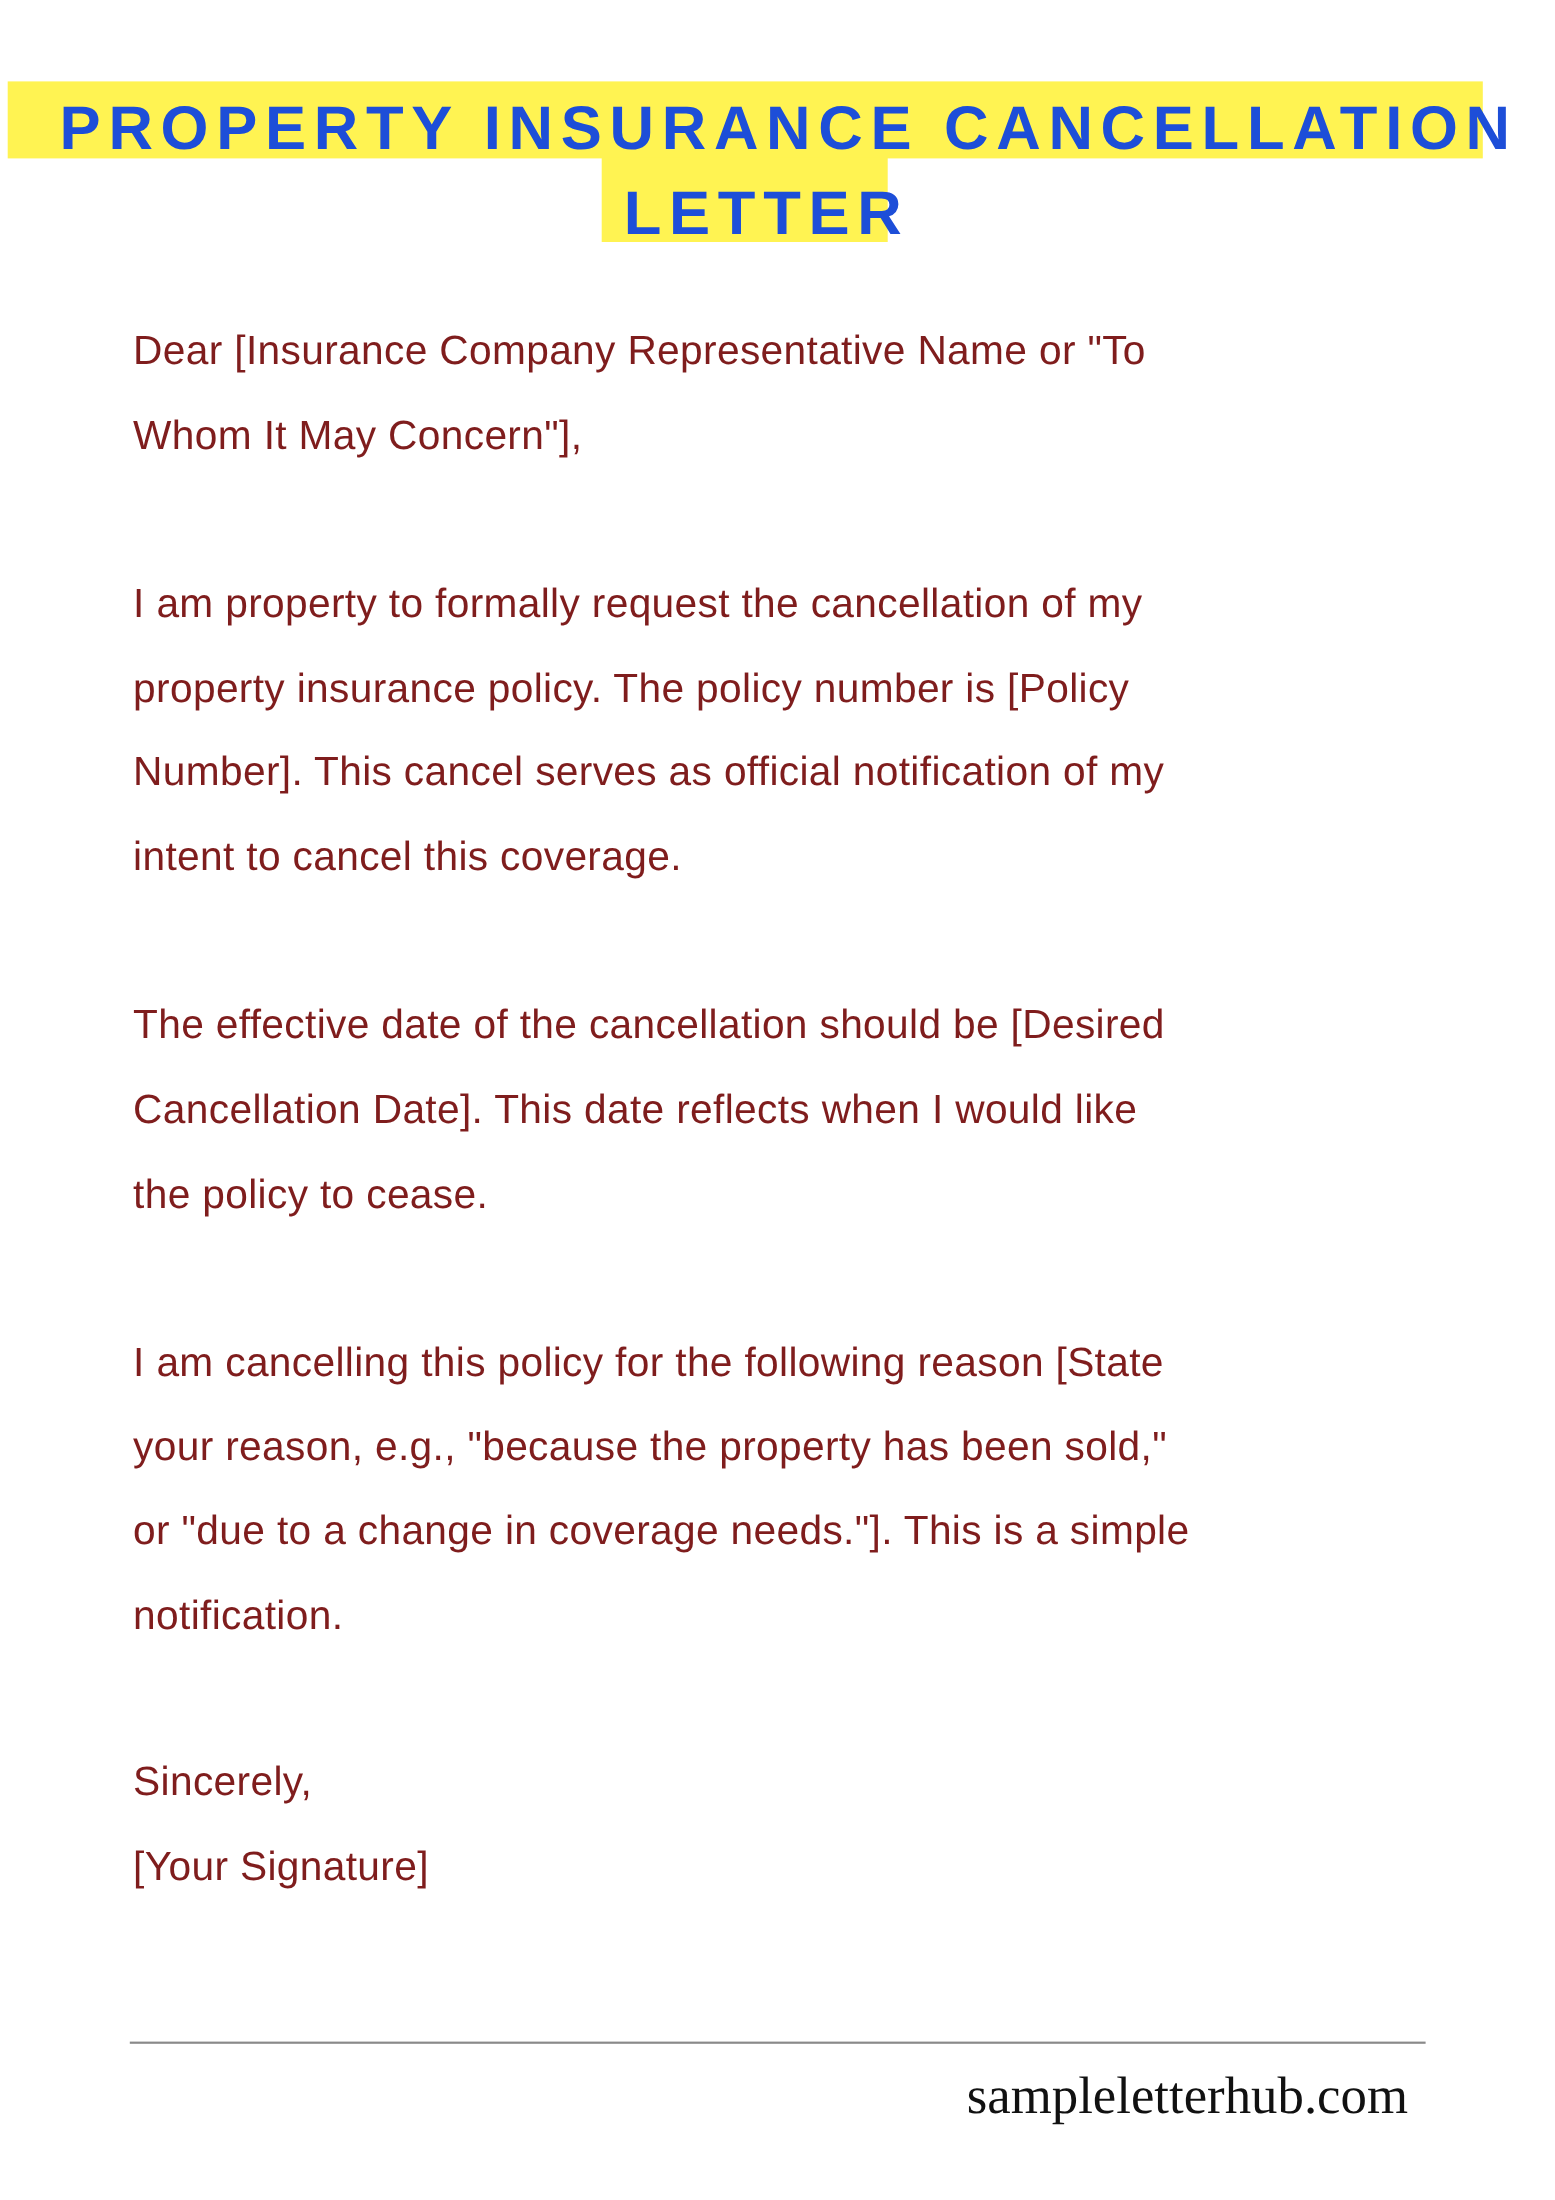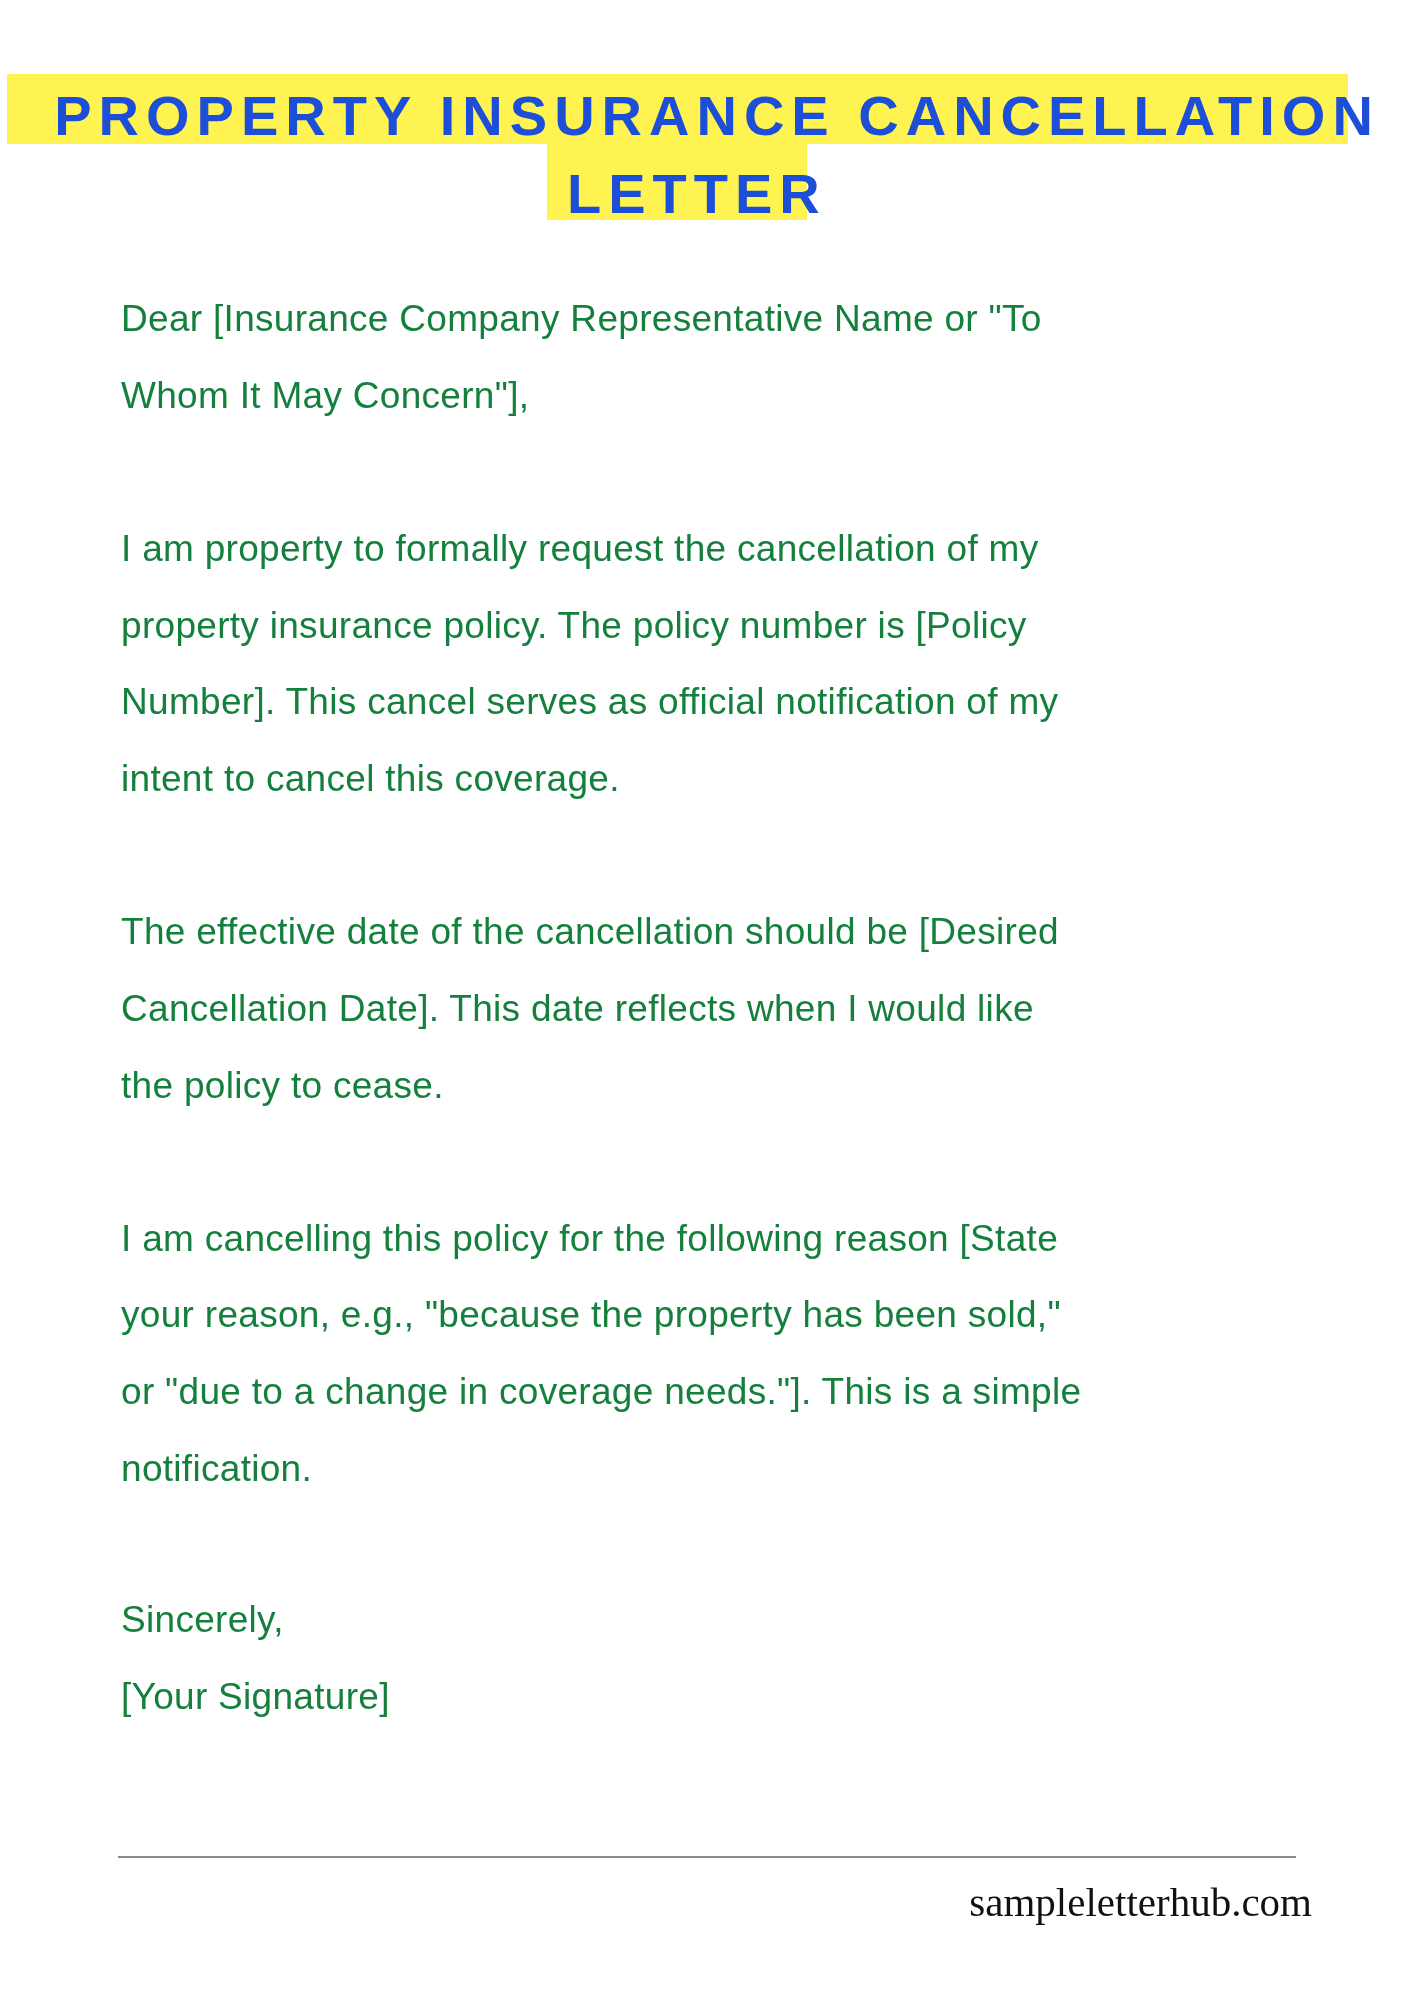--- a/index.html
+++ b/index.html
@@ -9,30 +9,30 @@
   }
   .title-text {
     position: absolute; left: 0; right: 0; text-align: center;
     font-family: Liberation Sans, sans-serif; font-weight: 700;
     font-size: 56px; letter-spacing: 7px; color: #1d4ed8;
     white-space: nowrap; line-height: 1; margin-left: 20px;
   }
   .line {
     position: absolute; left: 121px;
     font-family: "Liberation Sans", sans-serif; font-size: 37px;
-    color: #15803d; white-space: nowrap; line-height: 1;
+    color: #7f1d1d; white-space: nowrap; line-height: 1;
     letter-spacing: 0.3px;
   }
   .rule {
     position: absolute; left: 118px; width: 1178px; top: 1856px; height: 2px;
     background: #8a8a8a;
   }
   .site {
-    position: absolute; right: 102px; top: 1882px;
-    font-family: "Liberation Serif", serif; font-size: 41px; color: #111;
+    position: absolute; right: 134px; top: 1882px;
+    font-family: "Liberation Serif", serif; font-size: 48px; color: #111;
     line-height: 1; white-space: nowrap;
   }
 </style>
 </head>
 <body>
 
 <div>
 
   <div class="title-band" style="left:7px; top:74px; width:1341px; height:70px;"></div>
   <div class="title-band" style="left:547px; top:143px; width:260px; height:77px;"></div>

